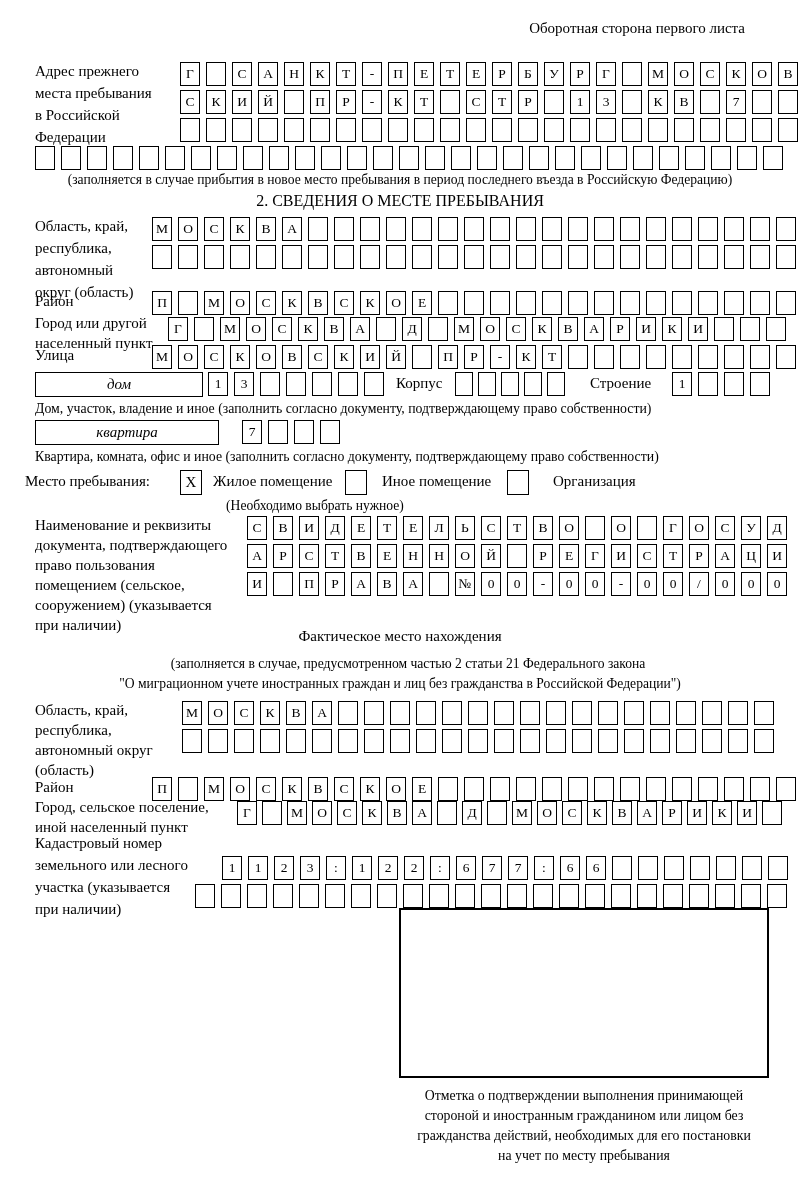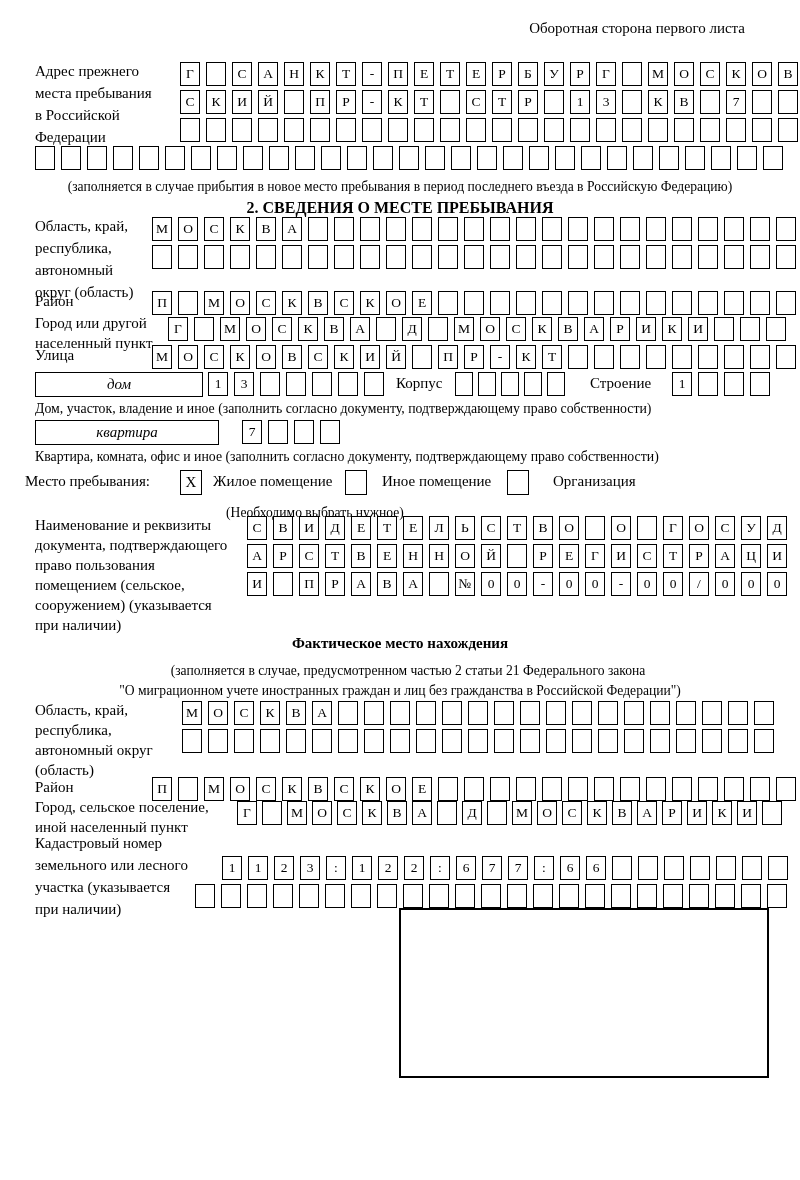--- a/index.html
+++ b/index.html
@@ -19,22 +19,22 @@
   }
   .row.sm .cell{width:18px;height:24px;}
   .chk{
     width:22px;height:25px;box-sizing:border-box;border:1.7px solid #000;
     display:flex;align-items:center;justify-content:center;font-size:15px;background:#fff;
   }
   .bigbox{
     height:25px;box-sizing:border-box;border:1.7px solid #000;
     display:flex;align-items:center;justify-content:center;background:#fff;font-style:italic;
   }
-  .center{text-align:center;margin-top:7px;}
-  .bold{font-weight:bold;}
+  .center{text-align:center;}
+  .bold{font-weight:normal;}
   .note{font-size:13.6px;}
   .caption{font-size:13.8px;}
   .stampbox{box-sizing:border-box;border:2px solid #000;background:#fff;}
 </style>
 </head>
 <body>
 
 <div id="page">
 
   <div class="abs" style="top:20px;right:55px">Оборотная сторона первого листа</div>
@@ -610,14 +610,20 @@
       <span class="cell"></span>
       <span class="cell"></span>
       <span class="cell"></span>
       <span class="cell"></span>
       <span class="cell"></span>
       <span class="cell"></span>
       <span class="cell"></span>
     </div>
 
   <div class="stampbox abs" style="left:399px;top:908px;width:370px;height:170px"></div>
+  <div class="abs caption center" style="left:383px;top:1086px;width:402px;line-height:20px">
+    <div>Отметка о подтверждении выполнения принимающей</div>
+    <div>стороной и иностранным гражданином или лицом без</div>
+    <div>гражданства действий, необходимых для его постановки</div>
+    <div>на учет по месту пребывания</div>
+  </div>
 
 </div>
 
 </body></html>

